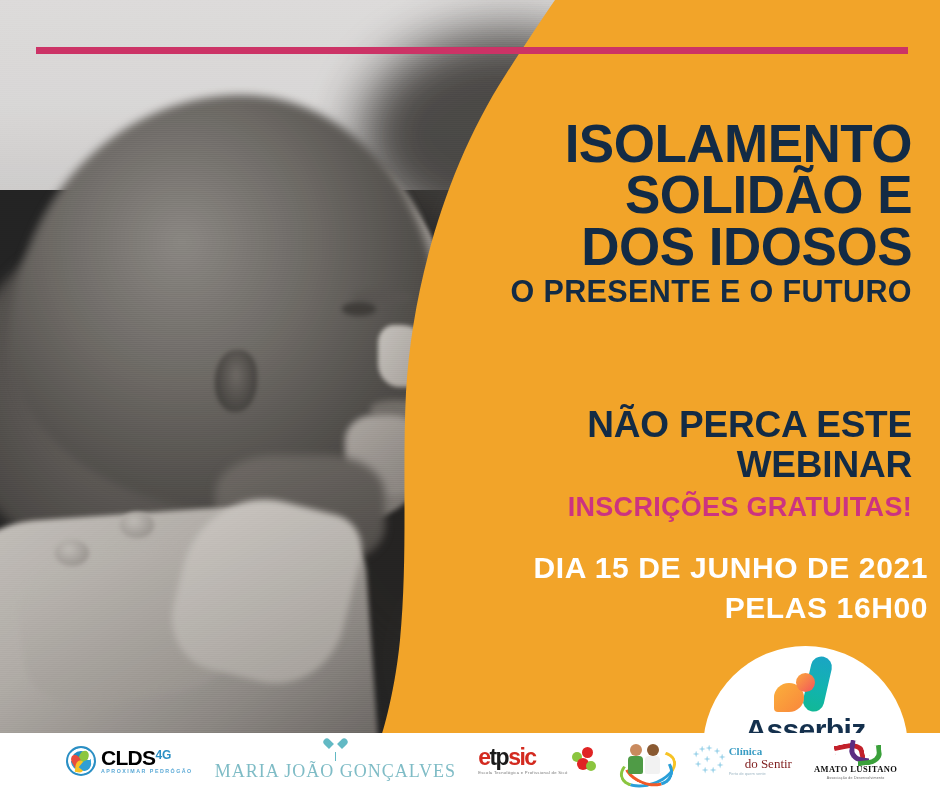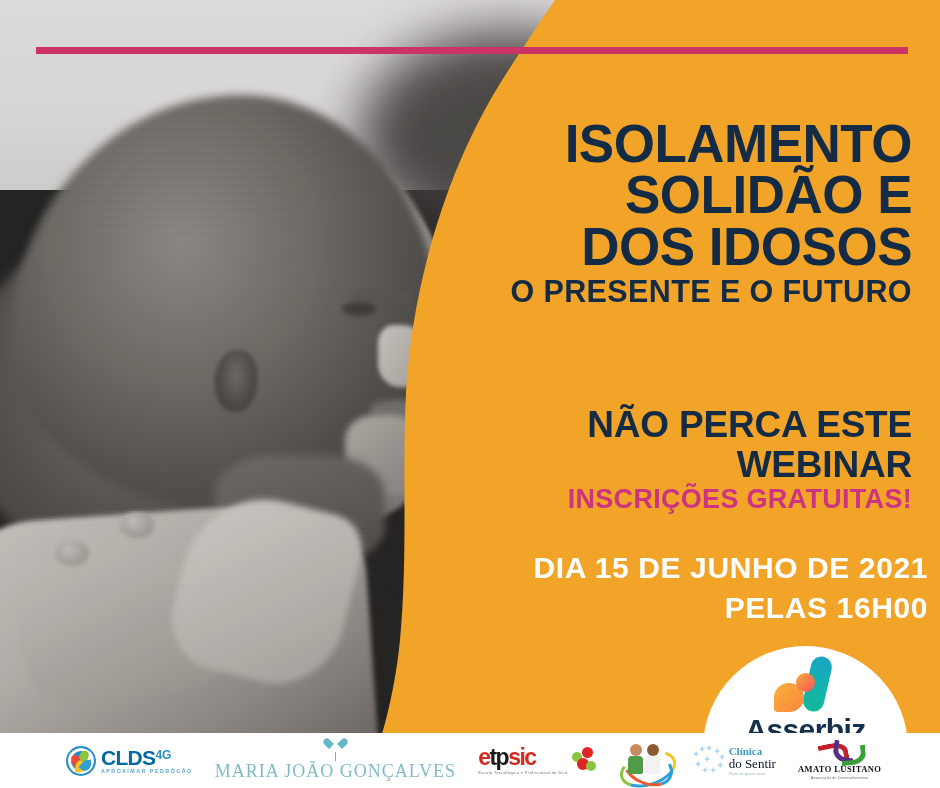--- a/index.html
+++ b/index.html
@@ -177,21 +177,21 @@
 
   .copy2{
     position:absolute;right:28px;top:405px;width:520px;text-align:right;
   }
   .c2-line{
     display:block;color:#132b45;font-weight:700;font-size:37px;
     line-height:1.07;letter-spacing:-0.2px;
   }
   .c2-free{
     display:block;color:#cc3381;font-weight:700;font-size:27px;
-    letter-spacing:.3px;margin-top:0;
+    letter-spacing:.3px;margin-top:8px;
   }
 
   .copy3{
     position:absolute;right:12px;top:548px;width:520px;text-align:right;
   }
   .c3-line{
     display:block;color:#ffffff;font-weight:700;font-size:30px;
     line-height:1.32;letter-spacing:.6px;
   }
 
@@ -254,21 +254,21 @@
     position:absolute;left:50%;top:50%;transform:translate(-50%,-50%);
     width:19px;height:19px;
   }
   .pet{position:absolute;width:9px;height:12px;border-radius:50% 50% 50% 0;}
   .pet.p1{background:#8cc63f;left:8px;top:-1px;transform:rotate(25deg);}
   .pet.p2{background:#e84c3d;left:0px;top:3px;transform:rotate(-30deg);}
   .pet.p3{background:#f7c325;left:4px;top:9px;transform:rotate(8deg);}
   .pet.p4{background:#2f9fd4;left:10px;top:8px;transform:rotate(40deg);}
   .clds-text{line-height:1;}
   .clds-main{
-    color:#0369a1;font-weight:700;font-size:21px;letter-spacing:-0.7px;
+    color:#000000;font-weight:700;font-size:21px;letter-spacing:-0.7px;
   }
   .clds-4g{
     color:#2b8fc4;font-weight:700;font-size:12px;vertical-align:super;
   }
   .clds-sub{
     color:#5aa9d6;font-weight:700;font-size:5.3px;letter-spacing:1.5px;margin-top:1px;
   }
 
   
   .l-mjg{flex-direction:column;align-items:center;gap:0;}
@@ -330,21 +330,21 @@
 
   
   .l-clin{gap:2px;}
   .clin-mark{position:relative;width:34px;height:32px;}
   .clin-mark i{
     position:absolute;width:7px;height:7px;background:#9fd4ea;
     clip-path:polygon(50% 0,62% 38%,100% 50%,62% 62%,50% 100%,38% 62%,0 50%,38% 38%);
   }
   .clin-text{line-height:1;}
   .clin-1{color:#3b9dc4;font-size:11px;font-weight:700;font-family:"Liberation Serif",serif;}
-  .clin-2{color:#0f172a;font-size:13px;font-weight:400;font-family:"Liberation Serif",serif;}
+  .clin-2{color:#7f1d1d;font-size:13px;font-weight:400;font-family:"Liberation Serif",serif;margin-left:16px;}
   .clin-3{color:#9fb7c4;font-size:4px;margin-top:2px;}
 
   
   .l-amato{flex-direction:column;align-items:center;}
   .amato-mark{position:relative;width:42px;height:22px;}
   .am1{position:absolute;left:0;top:2px;width:24px;height:13px;
     border-top:5px solid #c2212b;border-right:5px solid #c2212b;
     border-radius:0 60% 0 0;transform:rotate(-12deg);}
   .am2{position:absolute;left:14px;top:0px;width:16px;height:16px;
     border-left:5px solid #5b2d82;border-bottom:5px solid #5b2d82;

